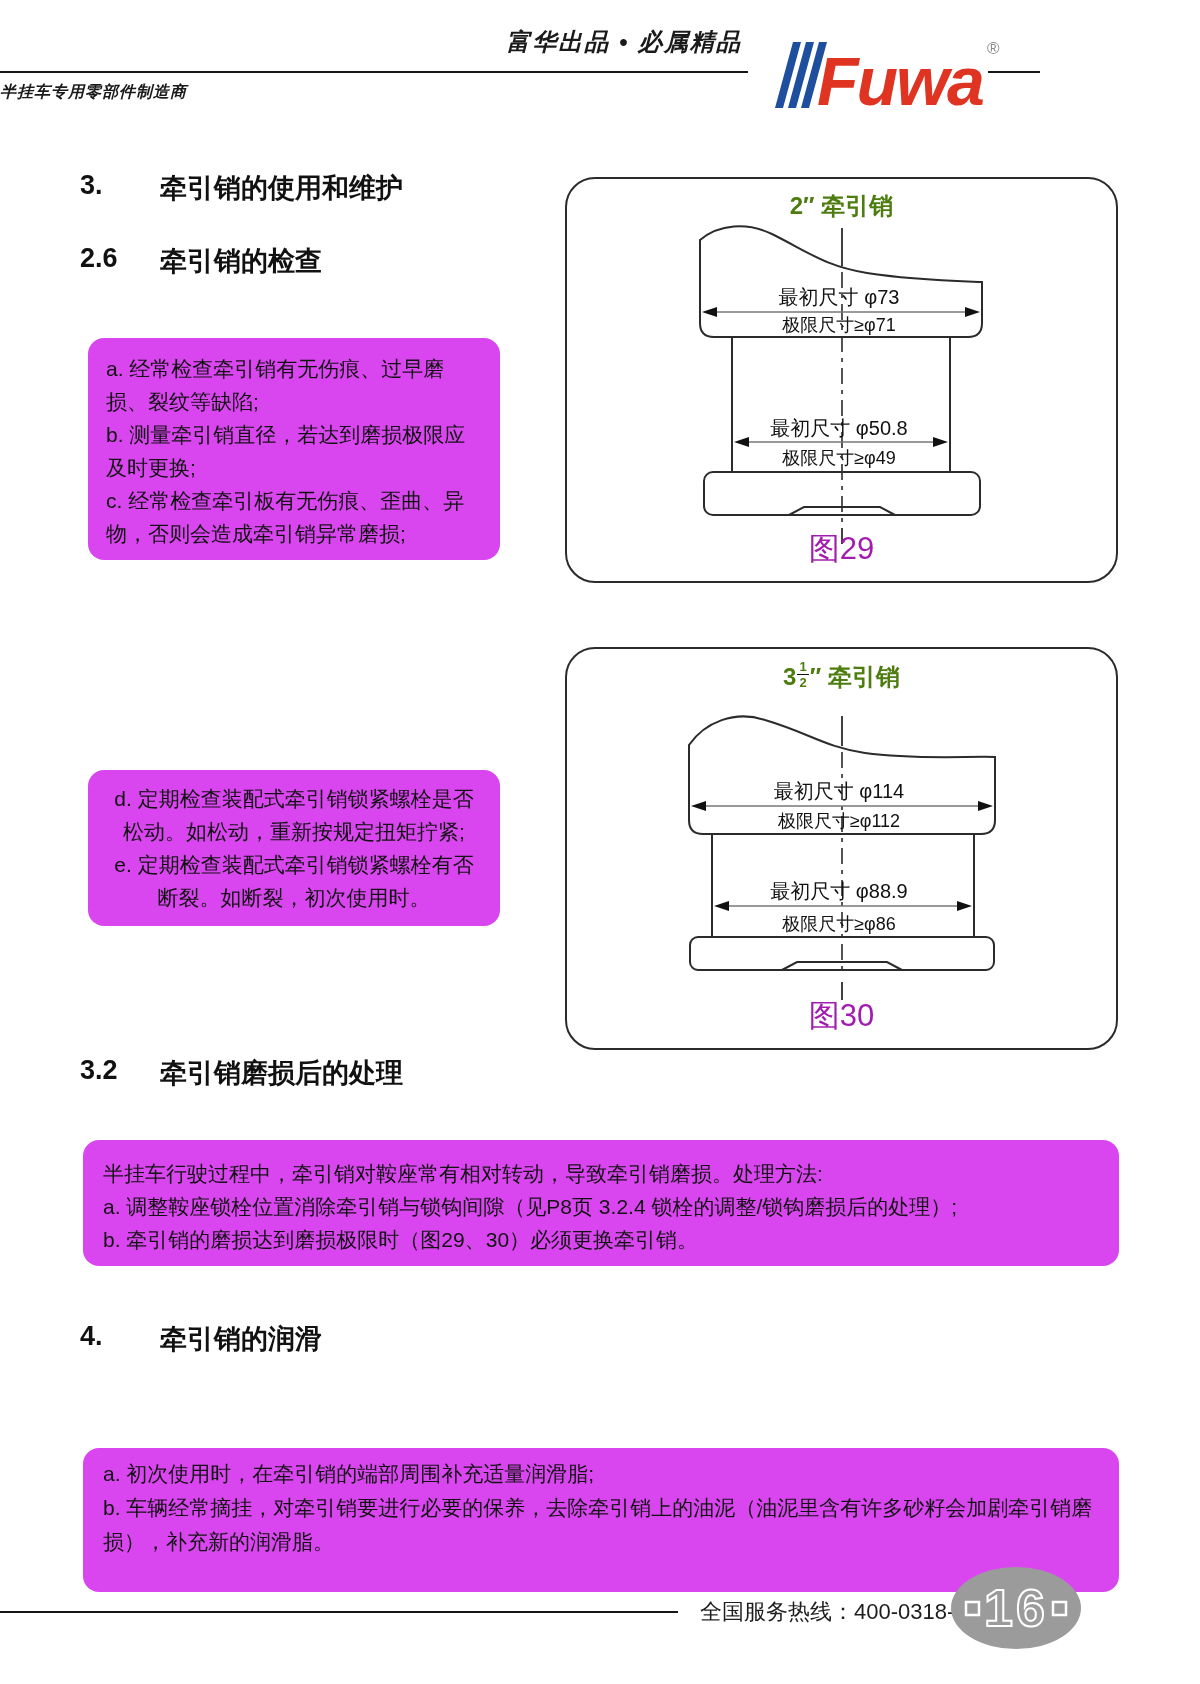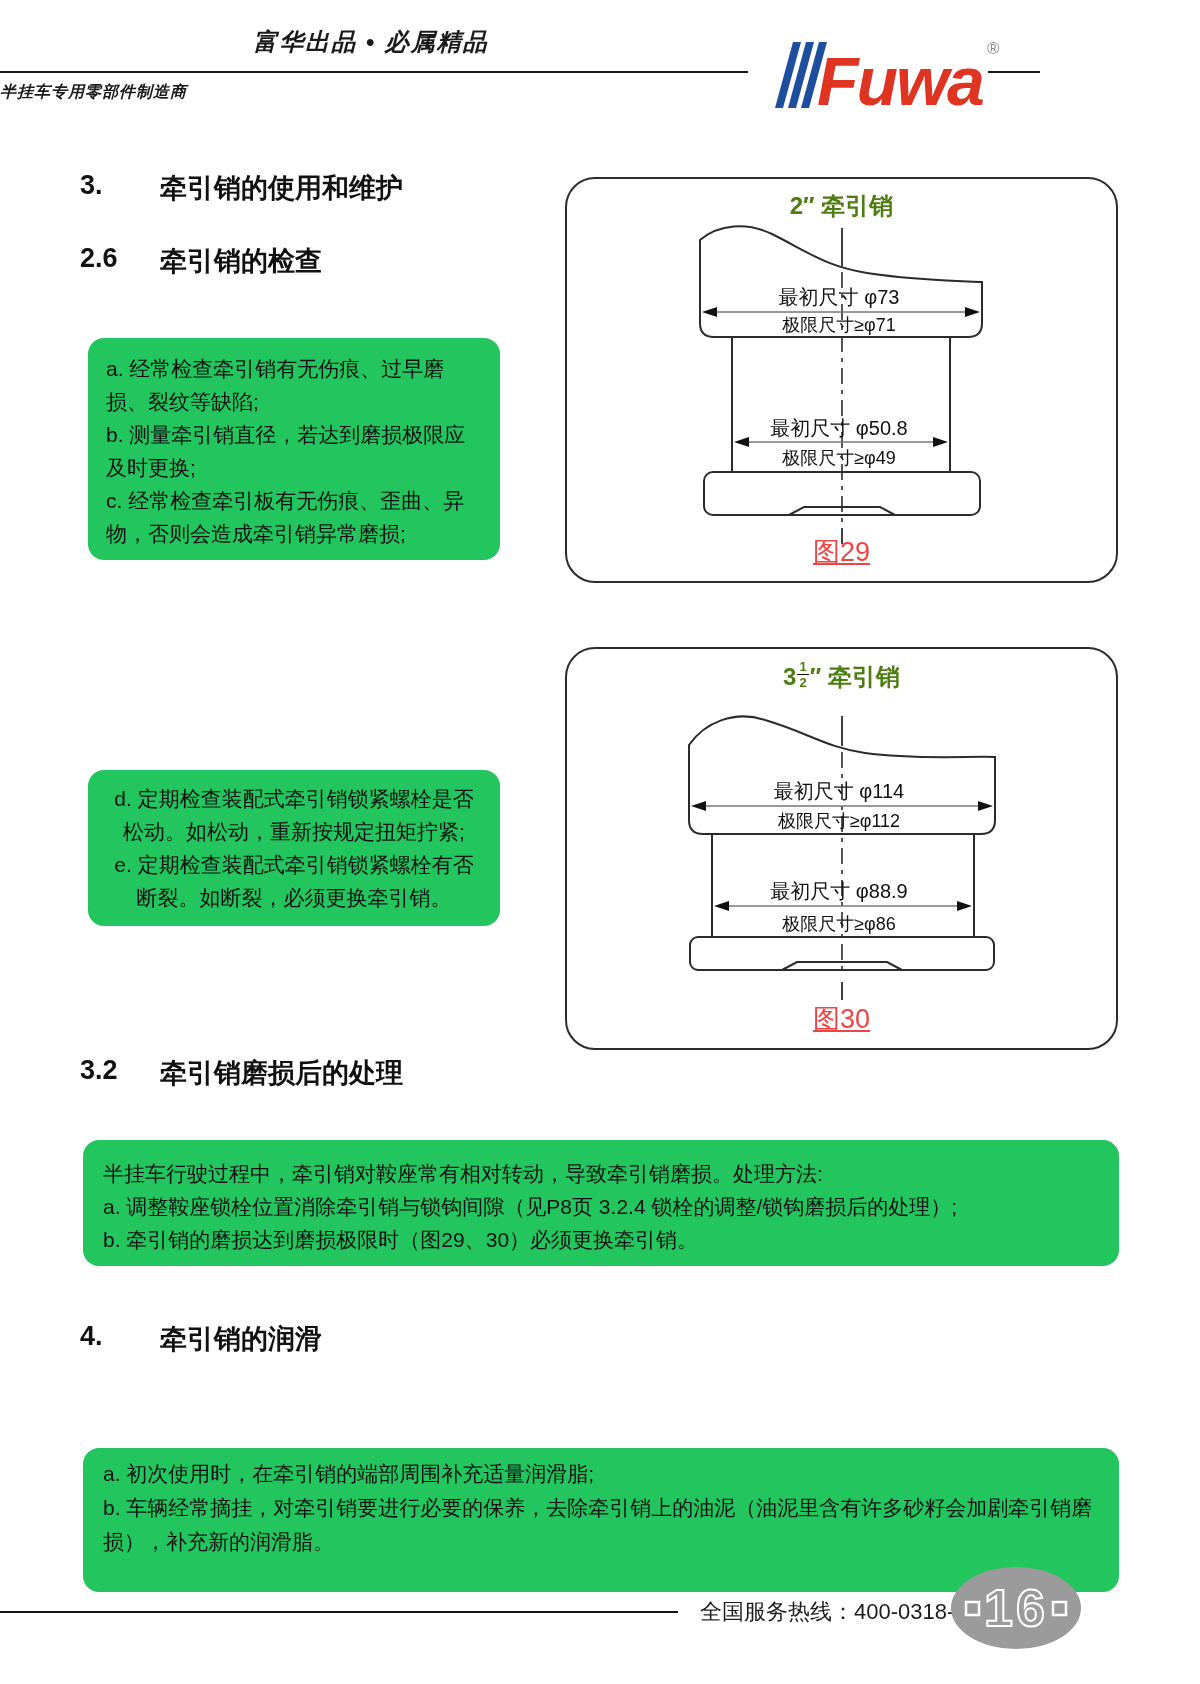--- a/index.html
+++ b/index.html
@@ -1,50 +1,50 @@
 <!DOCTYPE html>
 <html><head>
 <meta charset="utf-8">
 <style>
   * { margin:0; padding:0; box-sizing:border-box; }
   body { background:#ffffff; font-family:"Liberation Sans","DejaVu Sans",sans-serif; }
   .page { position:relative; width:1200px; height:1684px; background:#fff; overflow:hidden; color:#1a1a1a; }
 
   
-  .slogans { position:absolute; left:0; top:26px; width:748px; text-align:center; }
+  .slogans { position:absolute; left:0; top:26px; width:748px; text-align:right; }
   .slogan-top { font-size:24px; font-weight:700; font-style:italic; letter-spacing:2px; padding-right:6px; }
   .hrule { position:absolute; height:2px; background:#161616; }
   .rule-main { left:0; top:71px; width:748px; }
   .rule-stub { left:988px; top:71px; width:52px; }
   .slogan-bottom { position:absolute; left:0; top:82px; width:742px; text-align:left; font-size:16px; font-weight:700; font-style:italic; letter-spacing:1px; }
   .logo { position:absolute; left:765px; top:28px; width:240px; height:95px; }
 
   
   .sec { position:absolute; left:80px; display:flex; font-size:27px; font-weight:700; color:#111; }
   .sec .num { width:80px; flex:0 0 80px; }
   .sec-3  { top:170px; }
   .sec-31 { top:243px; }
   .sec-32 { top:1055px; }
   .sec-4  { top:1321px; }
 
   
-  .note { position:absolute; background:#22c55e; border-radius:16px; font-size:21px; line-height:33px; color:#121212; }
+  .note { position:absolute; background:#d946ef; border-radius:16px; font-size:21px; line-height:33px; color:#121212; }
   .note p { margin:0; }
   .note-inspection { left:88px; top:338px; width:412px; height:222px; padding:14px 18px; }
   .note-bolts      { left:88px; top:770px; width:412px; height:156px; padding:12px 18px;text-align:center; }
   .note-wear       { left:83px;  top:1140px; width:1036px; height:126px; padding:17px 20px; }
   .note-lube       { left:83px;  top:1448px; width:1036px; height:144px; padding:9px 20px; line-height:34px; }
 
   
   .figbox { position:absolute; left:565px; width:553px; border:2.5px solid #2b2b2b; border-radius:30px; background:#fff; }
   .figbox-29 { top:177px; height:406px; }
   .figbox-30 { top:647px; height:403px; }
   .figtitle { position:absolute; top:11px; left:0; width:100%; text-align:center; font-size:24px; font-weight:600; color:#4d7c0f; }
   .figsvg { position:absolute; top:45px; left:0; width:553px; height:330px; }
-  .figcaption { position:absolute; bottom:11px; left:0; width:100%; text-align:center; font-size:27px; color:#ef4444;text-decoration:underline; }
+  .figcaption { position:absolute; bottom:11px; left:0; width:100%; text-align:center; font-size:31px; color:#a21caf; }
   .frac { display:inline-block; vertical-align:-2px; font-size:13px; line-height:1; text-align:center; margin:0 1px; font-weight:600; }
   .frac .num { display:block; border-bottom:1.5px solid #111; padding:0 2px 1px; }
   .frac .den { display:block; padding-top:1px; }
 
   svg text.dim  { font-family:"Liberation Sans","DejaVu Sans",sans-serif; fill:#111; }
   svg .outline  { fill:none; stroke:#2b2b2b; stroke-width:2; }
   svg .dimline  { stroke:#777; stroke-width:1.3; }
   svg .cl-solid { stroke:#2b2b2b; stroke-width:1.8; }
   svg .cl-dash  { stroke:#2b2b2b; stroke-width:1.6; stroke-dasharray:16 6 4 6; }
   svg .ah { fill:#111; }
@@ -117,21 +117,21 @@
       <polygon class="ah" points="167,218 182,213 182,223"></polygon>
       <polygon class="ah" points="381,218 366,213 366,223"></polygon>
       <text class="dim" x="272" y="211" font-size="20" text-anchor="middle">最初尺寸 φ50.8</text>
       <text class="dim" x="272" y="240" font-size="18" text-anchor="middle">极限尺寸≥φ49</text>
     </svg>
     <div class="figcaption">图29</div>
   </div>
 
   <div class="note note-bolts">
     <p>d. 定期检查装配式牵引销锁紧螺栓是否松动。如松动，重新按规定扭矩拧紧;</p>
-    <p>e. 定期检查装配式牵引销锁紧螺栓有否断裂。如断裂，必须更换牵引销。</p>
+    <p>e. 定期检查装配式牵引销锁紧螺栓有否断裂。如断裂，初次使用时。</p>
   </div>
 
   <div class="figbox figbox-30">
     <div class="figtitle">
       <span>3</span><span class="frac"><span class="num">1</span><span class="den">2</span></span><span>″</span>
       <span>牵引销</span>
     </div>
     <svg class="figsvg" viewBox="0 0 553 330">
 
       <line class="cl-solid" x1="275" y1="22" x2="275" y2="52"></line>

